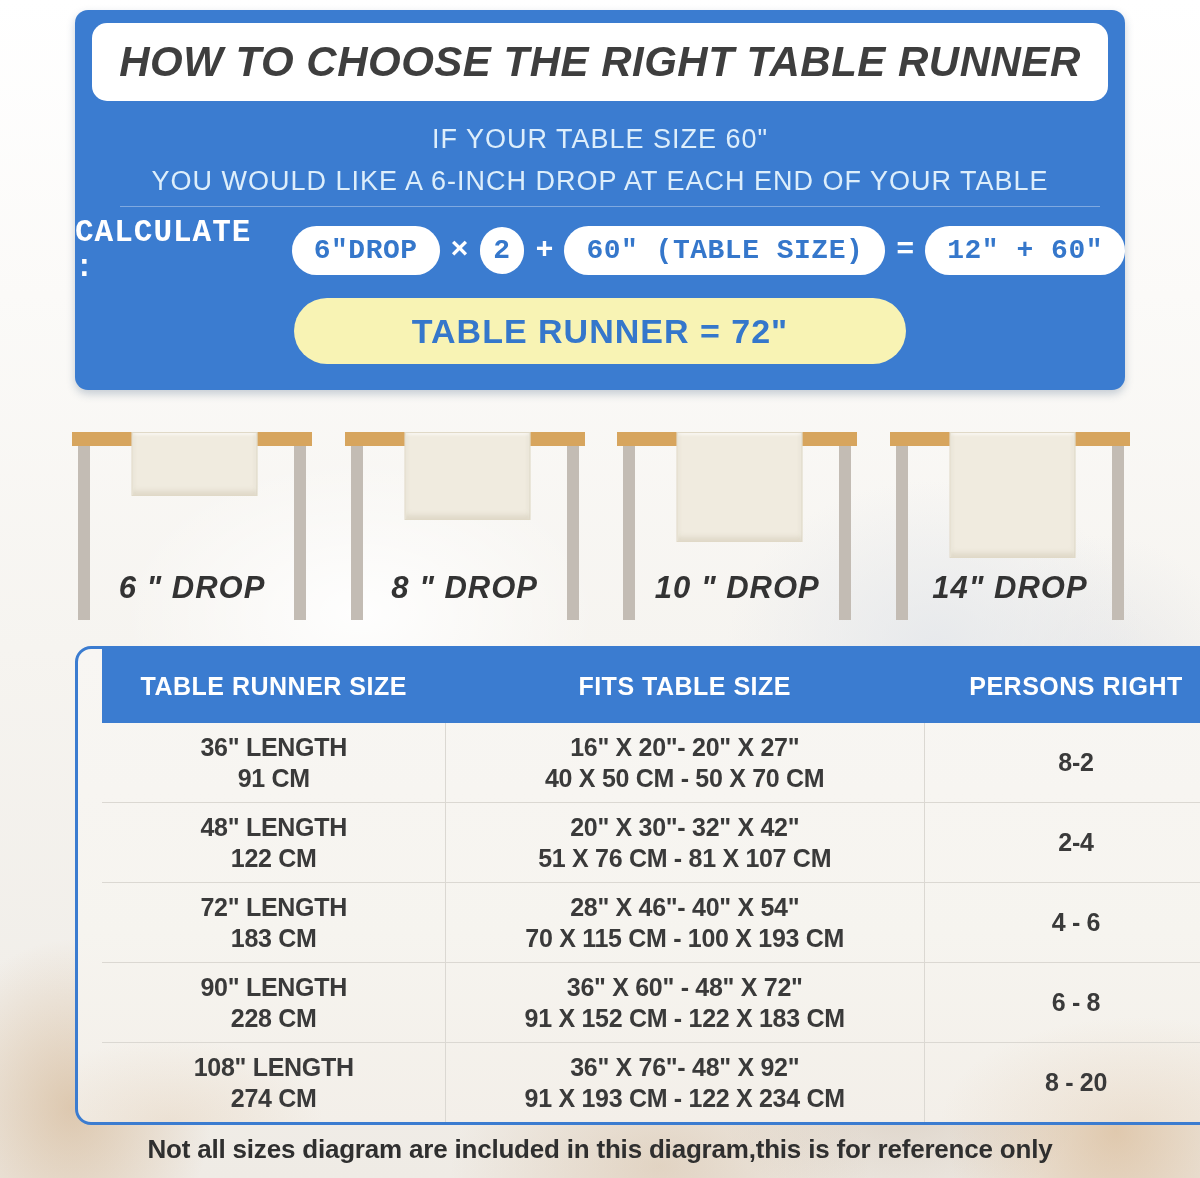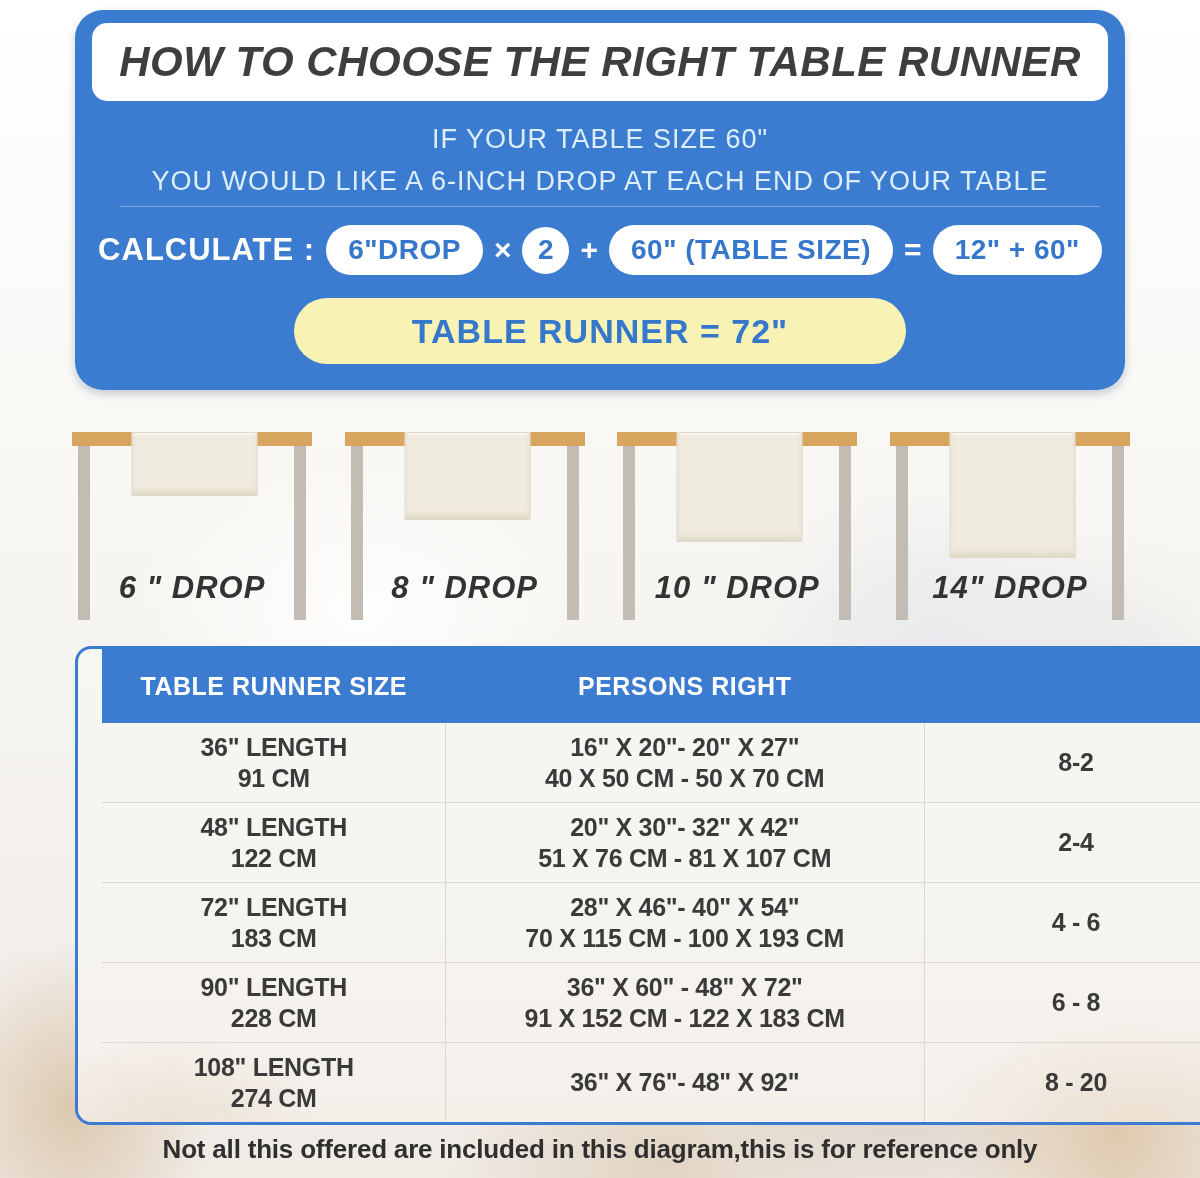--- a/index.html
+++ b/index.html
@@ -19,38 +19,38 @@
       radial-gradient(220px 280px at 92% 62%, rgba(222,224,228,0.7), rgba(222,224,228,0) 70%),
       radial-gradient(200px 240px at 6% 94%, rgba(198,156,108,0.45), rgba(198,156,108,0) 70%),
       radial-gradient(240px 260px at 93% 96%, rgba(208,166,118,0.5), rgba(208,166,118,0) 70%),
       radial-gradient(300px 200px at 55% 99%, rgba(190,150,105,0.28), rgba(190,150,105,0) 70%),
       radial-gradient(260px 180px at 75% 93%, rgba(175,150,125,0.3), rgba(175,150,125,0) 70%);
   }
 
   
   .panel-top {
     position:absolute; left:75px; top:10px; width:1050px; height:380px;
-    background:#3b7cd0; border-radius:28px; box-shadow:0 4px 8px rgba(40,70,110,0.25);
+    background:#3b7cd0; border-radius:13px; box-shadow:0 4px 8px rgba(40,70,110,0.25);
   }
   .banner {
     position:absolute; left:17px; right:17px; top:13px; height:78px;
     background:#ffffff; border-radius:15px;
     display:flex; align-items:center; justify-content:center;
   }
   .title {
     font-size:42px; font-weight:bold; font-style:italic; color:#3e3e3e;
     letter-spacing:0.5px; white-space:nowrap;
   }
   .sub { position:absolute; left:0; right:0; text-align:center; color:#ddeefb; font-size:27px; letter-spacing:1px; white-space:nowrap; }
   .sub1 { top:114px; }
   .sub2 { top:156px; }
   .divider { position:absolute; top:196px; left:45px; right:25px; border-top:1px solid rgba(255,255,255,0.35); }
   .calc-row {
     position:absolute; top:214px; left:0; right:0; height:52px;
-    display:flex; align-items:center; justify-content:center; gap:11px;
+    display:flex; align-items:center; justify-content:center; gap:11px;font-family:Liberation Mono, monospace;
   }
   .calc-label { color:#ffffff; font-size:31px; font-weight:bold; letter-spacing:1px; }
   .pill {
     background:#ffffff; color:#3577cb; font-size:28px; font-weight:bold;
     border-radius:27px; padding:9px 22px; white-space:nowrap; letter-spacing:0.5px;
   }
   .pill.circle { width:47px; height:47px; padding:0; border-radius:50%; display:flex; align-items:center; justify-content:center; }
   .op { color:#ffffff; font-size:30px; font-weight:bold; }
   .result-pill {
     position:absolute; top:288px; left:50%; transform:translateX(-50%);
@@ -166,20 +166,21 @@
       <div class="leg left"></div>
       <div class="leg right"></div>
       <div class="runner"></div>
       <div class="drop-label">14" DROP</div>
     </div>
   </section>
 
   <section class="panel-bottom">
     <div class="tbl-header">
       <div class="hcell">TABLE RUNNER SIZE</div>
+      <div class="hcell">FITS TABLE SIZE</div>
       <div class="hcell">PERSONS RIGHT</div>
     </div>
     <div class="tbl-body">
       <div class="vline v1"></div>
       <div class="vline v2"></div>
 
       <div class="tbl-row">
         <div class="cell">
           <div>36" LENGTH</div>
           <div>91 CM</div>
@@ -227,20 +228,21 @@
         <div class="cell">6 - 8</div>
       </div>
 
       <div class="tbl-row">
         <div class="cell">
           <div>108" LENGTH</div>
           <div>274 CM</div>
         </div>
         <div class="cell">
           <div>36" X 76"- 48" X 92"</div>
+          <div>91 X 193 CM - 122 X 234 CM</div>
         </div>
         <div class="cell">8 - 20</div>
       </div>
     </div>
   </section>
 
-  <p class="footer-note">Not all this offered are included in this diagram,this is for reference only</p>
+  <p class="footer-note">Not all sizes diagram are included in this diagram,this is for reference only</p>
 </div>
 
 </body></html>

